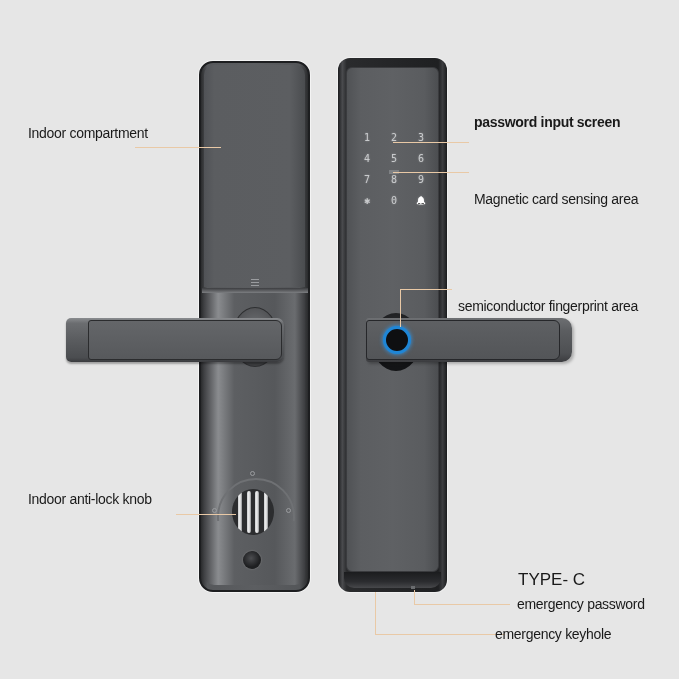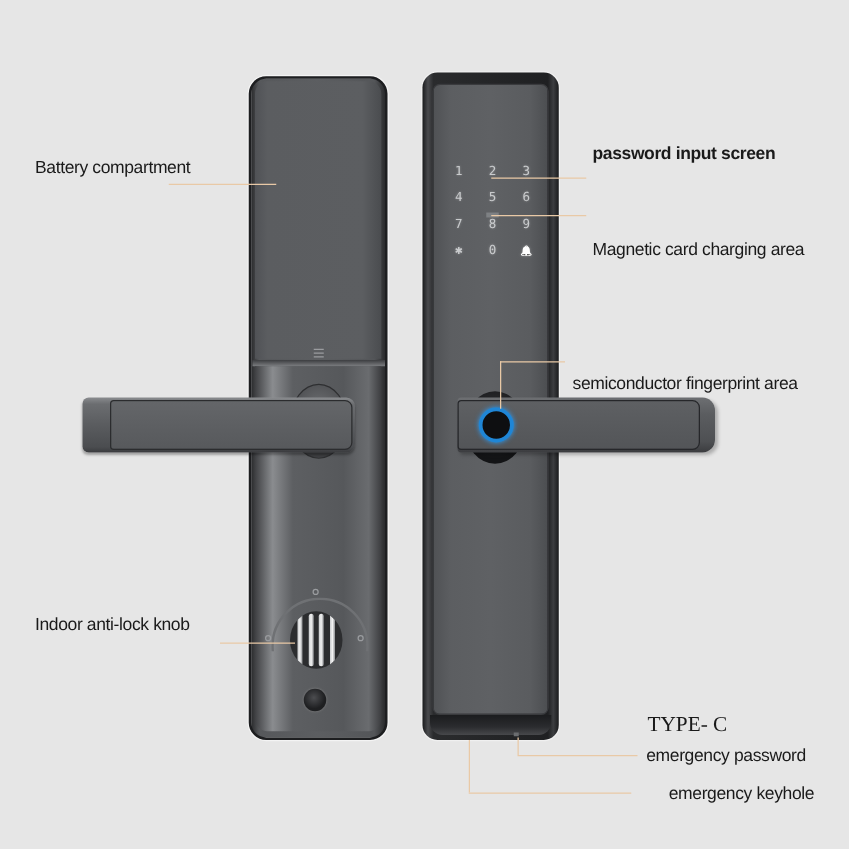--- a/index.html
+++ b/index.html
@@ -218,20 +218,20 @@
 <div class="leader" style="left:393px; top:142px; width:76px; height:1px;"></div>
 <div class="leader" style="left:393px; top:172px; width:76px; height:1px;"></div>
 <div class="leader" style="left:400px; top:289px; width:1px; height:38px;"></div>
 <div class="leader" style="left:400px; top:289px; width:52px; height:1px;"></div>
 <div class="leader" style="left:176px; top:514px; width:60px; height:1px;"></div>
 <div class="leader" style="left:414px; top:590px; width:1px; height:14px;"></div>
 <div class="leader" style="left:414px; top:604px; width:96px; height:1px;"></div>
 <div class="leader" style="left:375px; top:592px; width:1px; height:42px;"></div>
 <div class="leader" style="left:375px; top:634px; width:130px; height:1px;"></div>
 
-<span class="label" style="left:28px; top:125px;">Battery compartment</span>
+<span class="label" style="left:28px; top:125px;">Indoor compartment</span>
 <span class="label" style="left:474px; top:114px;font-weight:bold;">password input screen</span>
-<span class="label" style="left:474px; top:191px;">Magnetic card charging area</span>
+<span class="label" style="left:474px; top:191px;">Magnetic card sensing area</span>
 <span class="label" style="left:458px; top:298px;">semiconductor fingerprint area</span>
 <span class="label" style="left:28px; top:491px;text-align:center;">Indoor anti-lock knob</span>
-<span class="label big" style="left:518px; top:570px;font-family:Liberation Serif, serif;">TYPE- C</span>
+<span class="label big" style="left:518px; top:570px;">TYPE- C</span>
 <span class="label" style="left:517px; top:596px;">emergency password</span>
-<span class="label" style="left:535px; top:626px;">emergency keyhole</span>
+<span class="label" style="left:495px; top:626px;">emergency keyhole</span>
 
 </body></html>

